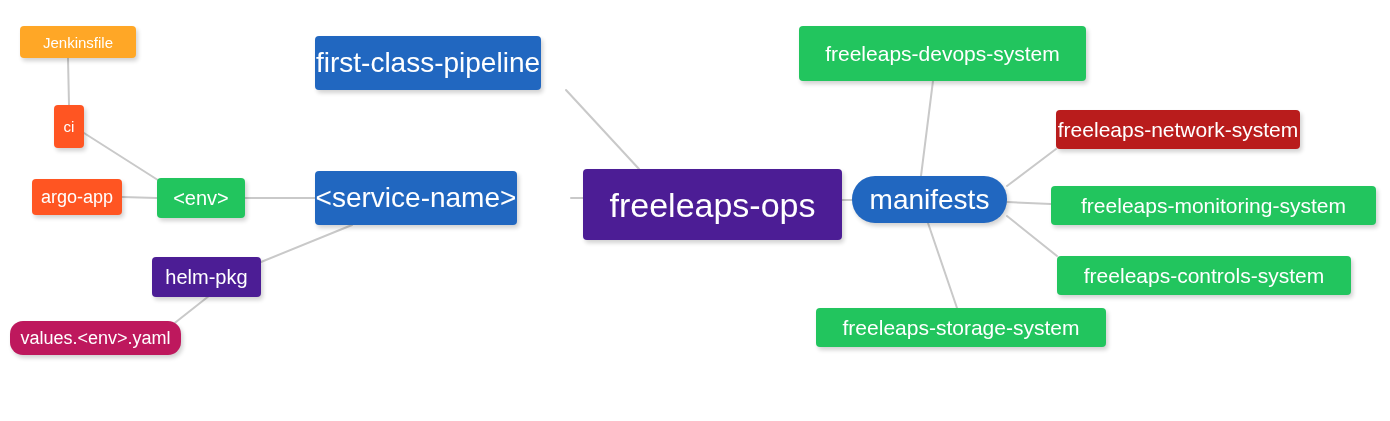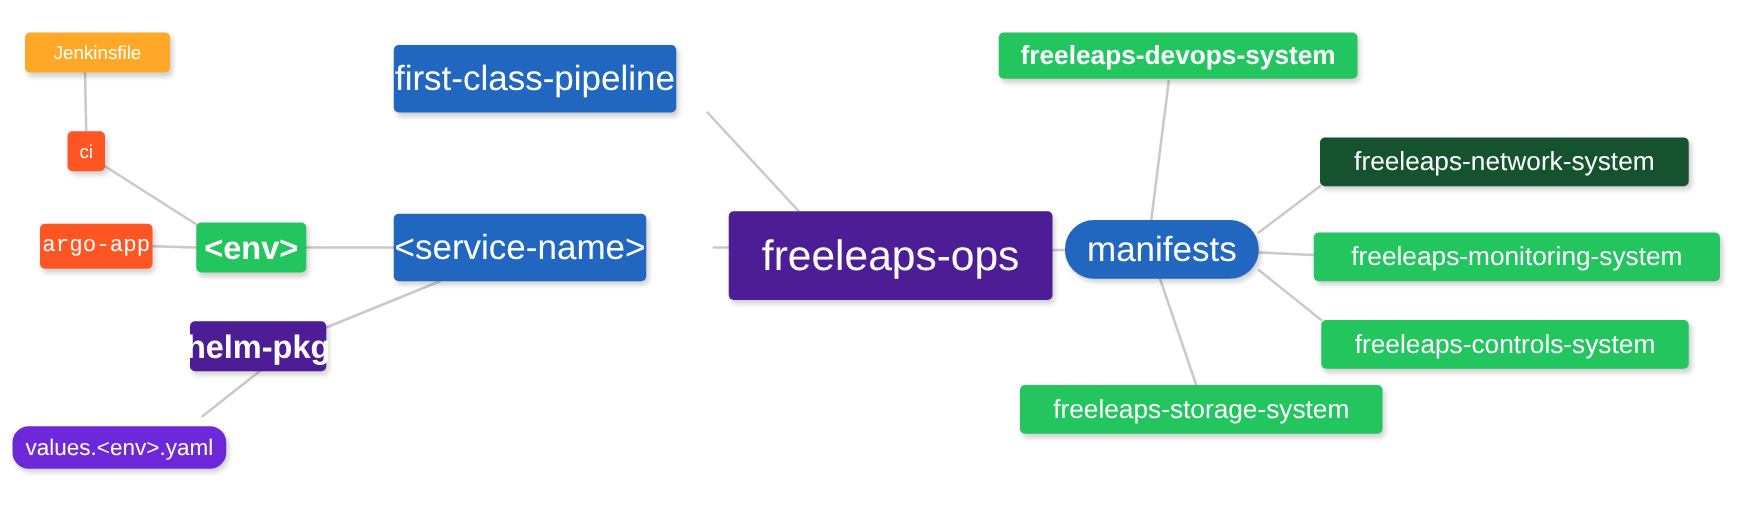--- a/index.html
+++ b/index.html
@@ -36,21 +36,21 @@
     white-space: nowrap;
     border-radius: 4px;
     box-shadow: 2px 3px 4px rgba(0,0,0,0.18);
     letter-spacing: 0px;
     line-height: 1;
     z-index: 2;
   }
   
   .tier-root   { font-size: 34px; }
   .tier-main   { font-size: 28px; }
-  .tier-sub    { font-size: 26px; font-weight: bold; }
+  .tier-sub    { font-size: 20px; }
   .tier-leaf   { font-size: 21px; }
   .tier-small  { font-size: 18px; }
   .tier-tiny   { font-size: 15px; }
 </style>
 </head>
 <body>
 
 <div id="canvas">
   <svg id="edges" viewBox="0 0 1390 421" width="1390" height="421" xmlns="http://www.w3.org/2000/svg">
       <line x1="68" y1="58" x2="69" y2="105" stroke="#c9c9c9" stroke-width="2" stroke-linecap="round"></line>
@@ -83,33 +83,33 @@
       </div>
       <div class="node tier-sub" style="left: 157px; top: 178px; width: 88px; height: 40px; background: rgb(34, 197, 94);">
         <span>&lt;env&gt;</span>
       </div>
       <div class="node tier-sub" style="left: 152px; top: 257px; width: 109px; height: 40px; background: #4c1d95;">
         <span>helm-pkg</span>
       </div>
       <div class="node tier-tiny" style="left: 20px; top: 26px; width: 116px; height: 32px; background: rgb(255, 167, 38);">
         <span>Jenkinsfile</span>
       </div>
-      <div class="node tier-tiny" style="left: 54px; top: 105px; width: 30px; height: 32px; background: rgb(255, 85, 34);">
+      <div class="node tier-tiny" style="left: 54px; top: 105px; width: 30px; height: 43px; background: rgb(255, 85, 34);">
         <span>ci</span>
       </div>
-      <div class="node tier-small" style="left: 32px; top: 179px; width: 90px; height: 36px; background: rgb(255, 85, 34); font-family: Liberation Mono, monospace;">
+      <div class="node tier-small" style="left: 32px; top: 179px; width: 90px; height: 36px; background: rgb(255, 85, 34);">
         <span>argo-app</span>
       </div>
-      <div class="node tier-small" style="left: 10px; top: 341px; width: 171px; height: 34px; background: #6d28d9; border-radius: 13px;">
+      <div class="node tier-small" style="left: 10px; top: 321px; width: 171px; height: 34px; background: #be185d; border-radius: 13px;">
         <span>values.&lt;env&gt;.yaml</span>
       </div>
-      <div class="node tier-leaf" style="left: 799px; top: 26px; width: 287px; height: 37px; background: rgb(34, 197, 94); font-weight: bold;">
+      <div class="node tier-leaf" style="left: 799px; top: 26px; width: 287px; height: 55px; background: rgb(34, 197, 94);">
         <span>freeleaps-devops-system</span>
       </div>
-      <div class="node tier-leaf" style="left: 1056px; top: 110px; width: 295px; height: 39px; background: #14532d; text-align: right;">
+      <div class="node tier-leaf" style="left: 1056px; top: 110px; width: 244px; height: 39px; background: #b91c1c; text-align: right;">
         <span>freeleaps-network-system</span>
       </div>
       <div class="node tier-leaf" style="left: 1051px; top: 186px; width: 325px; height: 39px; background: rgb(34, 197, 94);">
         <span>freeleaps-monitoring-system</span>
       </div>
       <div class="node tier-leaf" style="left: 1057px; top: 256px; width: 294px; height: 39px; background: rgb(34, 197, 94);">
         <span>freeleaps-controls-system</span>
       </div>
       <div class="node tier-leaf" style="left: 816px; top: 308px; width: 290px; height: 39px; background: rgb(34, 197, 94);">
         <span>freeleaps-storage-system</span>

